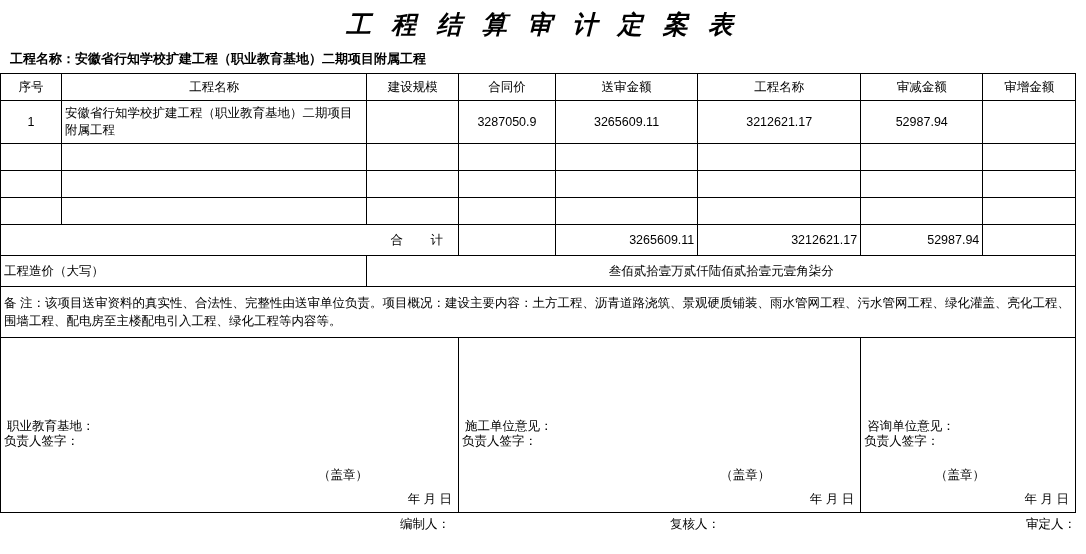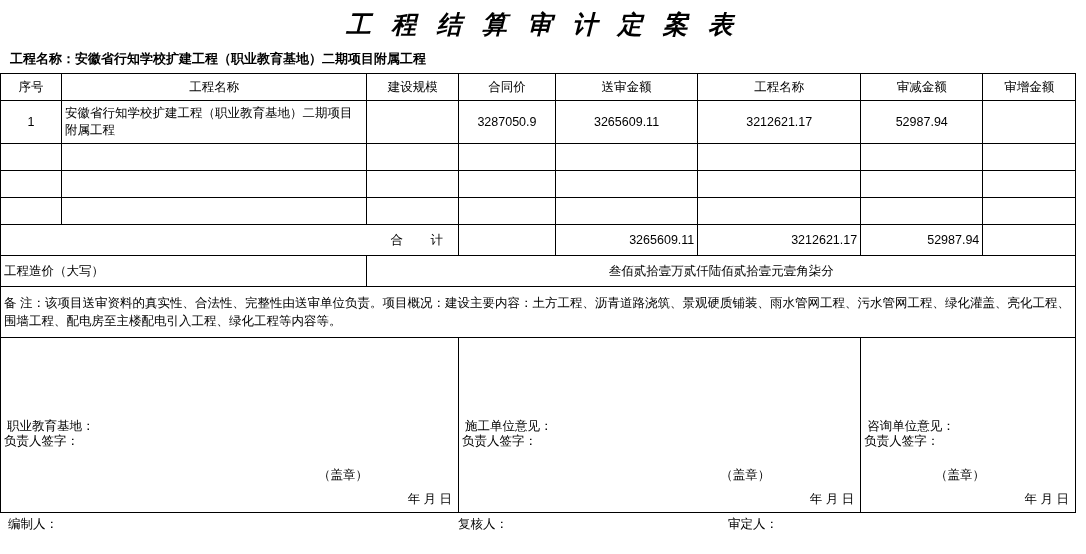--- a/index.html
+++ b/index.html
@@ -111,22 +111,22 @@
   .op-date {
     font-size: 12.5px;
     position: absolute;
     right: 6px;
     bottom: 4px;
     letter-spacing: 0px;
   }
   .footer-tbl {
     border-collapse: collapse;
     width: 1076px;
-    margin-left: 5px;
     table-layout: fixed;
+    text-align: right;
   }
   .footer-tbl td {
     font-size: 12.5px;
     padding: 3px 0 0 3px;
     border: none;
   }
 </style>
 </head>
 <body>
 

